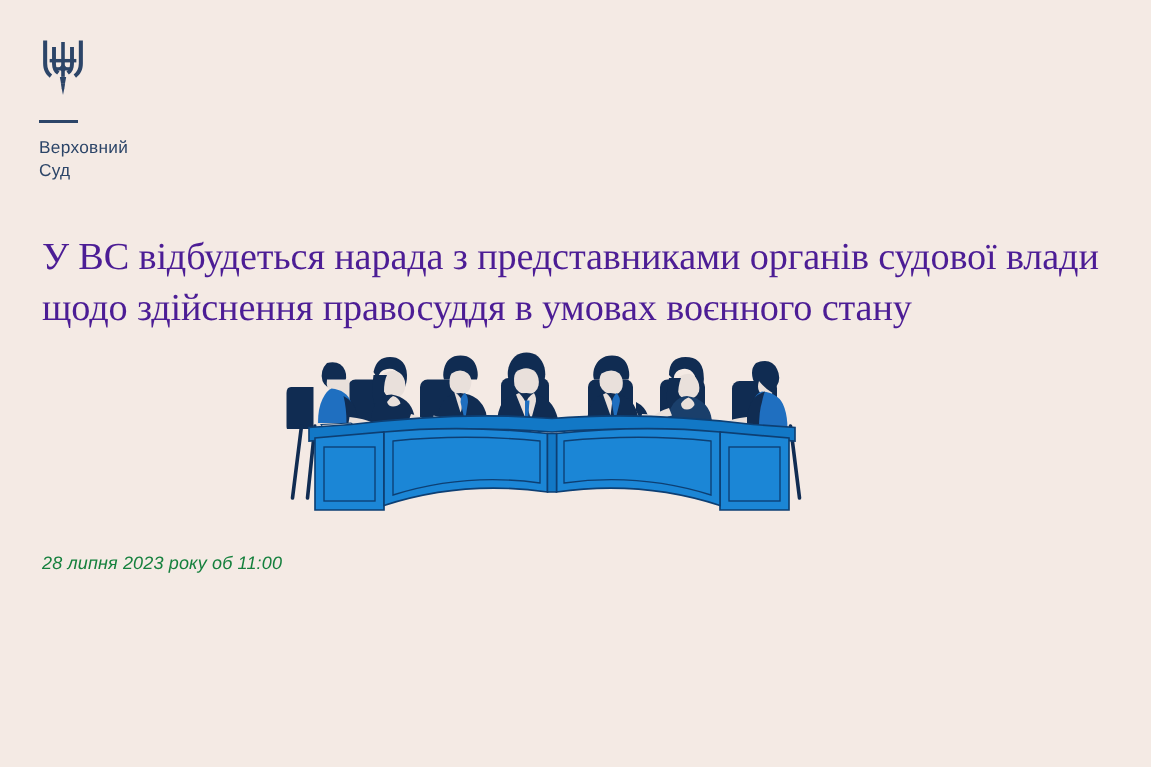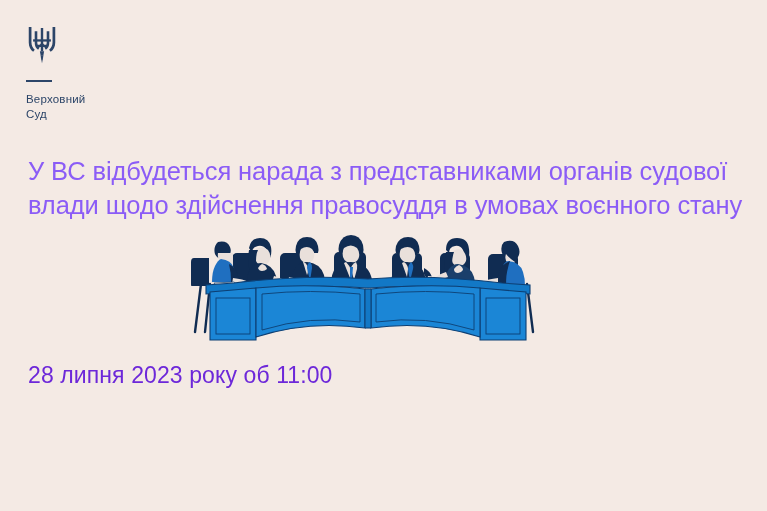--- a/index.html
+++ b/index.html
@@ -47,25 +47,26 @@
     letter-spacing: 0.2px;
     white-space: pre-line;
   }
 
   
   .headline {
     position: absolute;
     left: 28px;
     top: 137px;
     width: 716px;
-    color: #8b5cf6;
+    color: #4c1d95;
     font-size: 25.5px;
     line-height: 34px;
     letter-spacing: -0.1px;
     font-weight: 400;
+    font-family: Liberation Serif, serif;
   }
 
   
   .illustration {
     position: absolute;
     left: 188px;
     top: 228px;
     width: 360px;
     height: 122px;
   }
@@ -73,25 +74,26 @@
     display: block;
     width: 100%;
     height: 100%;
   }
 
   
   .datetime {
     position: absolute;
     left: 28px;
     top: 361px;
-    color: #6d28d9;
-    font-size: 23px;
+    color: #15803d;
+    font-size: 12px;
     line-height: 28px;
     letter-spacing: 0.1px;
     font-weight: 400;
+    font-style: italic;
   }
 </style>
 </head>
 <body>
 
 <div id="poster">
 
   <div class="brand">
     <span class="brand-emblem-wrap">
       <svg class="brand-emblem" viewBox="0 0 64 84" xmlns="http://www.w3.org/2000/svg" aria-hidden="true">

